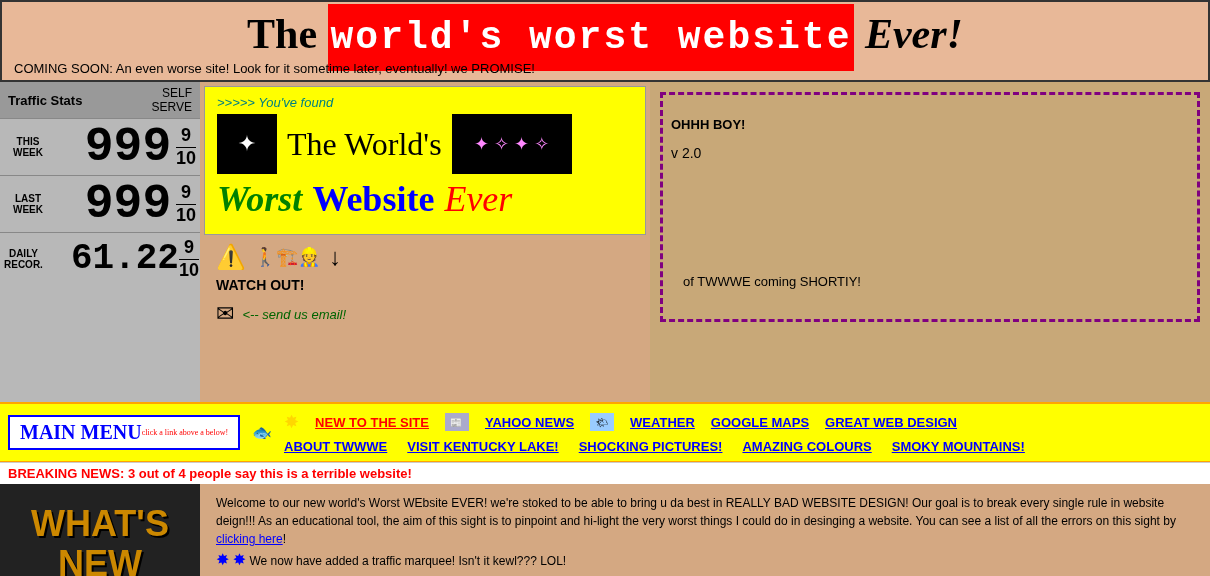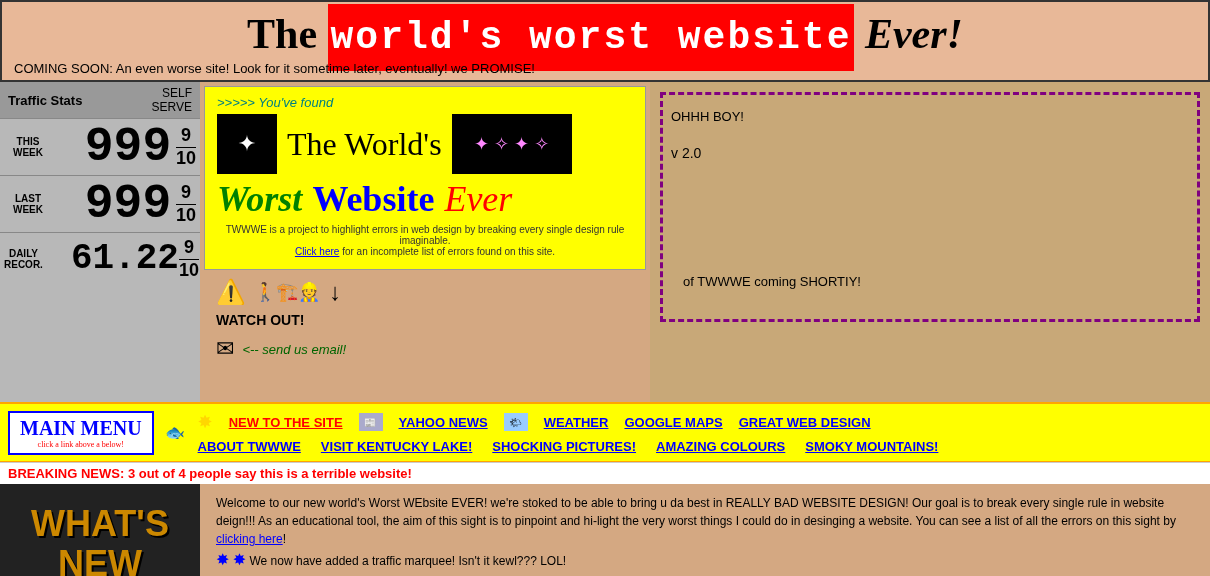--- a/index.html
+++ b/index.html
@@ -240,24 +240,24 @@
     }
     #dashed-border {
       border: 3px dashed purple;
       width: 100%;
       height: 230px;
       position: relative;
       padding: 10px;
     }
     #dashed-border .ohhh-boy {
       font-size: 13px;
-      font-weight: normal;
+      font-weight: bold;
       color: black;
       position: absolute;
-      top: 14px;
+      top: 22px;
       left: 8px;
     }
     #dashed-border .v2 {
       font-size: 14px;
       color: black;
       position: absolute;
       top: 50px;
       left: 8px;
     }
     #dashed-border .coming-shortly {
@@ -283,21 +283,21 @@
     #main-menu-btn {
       background: white;
       border: 2px solid blue;
       color: blue;
       font-size: 20px;
       font-weight: bold;
       font-family: 'Comic Sans MS', cursive;
       padding: 4px 10px;
       cursor: pointer;
       display: flex;
-      flex-direction: column;
+      flex-direction: row;
       align-items: center;
     }
     #main-menu-btn .sub-text {
       font-size: 8px;
       color: red;
       font-weight: normal;
     }
     .nav-link {
       color: blue;
       text-decoration: underline;
@@ -450,25 +450,20 @@
         </div>
         <div class="sparkle-box">
           <span class="sparkle">✦ ✧ ✦ ✧</span>
         </div>
       </div>
       <div class="worst-line">
         <span class="worst-word">Worst</span>
         <span class="website-word">Website</span>
         <span class="ever-word"> <i>Ever</i></span>
       </div>
-      <div class="description">
-        <span>TWWWE is a project to highlight errors in web design by breaking every single design rule imaginable.</span><br>
-        <a href="#">Click here</a>
-        <span>for an incomplete list of errors found on this site.</span>
-      </div>
     </div>
 
     <div id="construction-area">
       <div class="construction-row">
         <span class="construction-icon">⚠️</span>
         <span style="font-size:18px;">🚶🏗️👷</span>
         <span style="font-size:24px;">↓</span>
       </div>
       <div class="construction-row">
         <span class="construction-text">WATCH OUT!</span>

